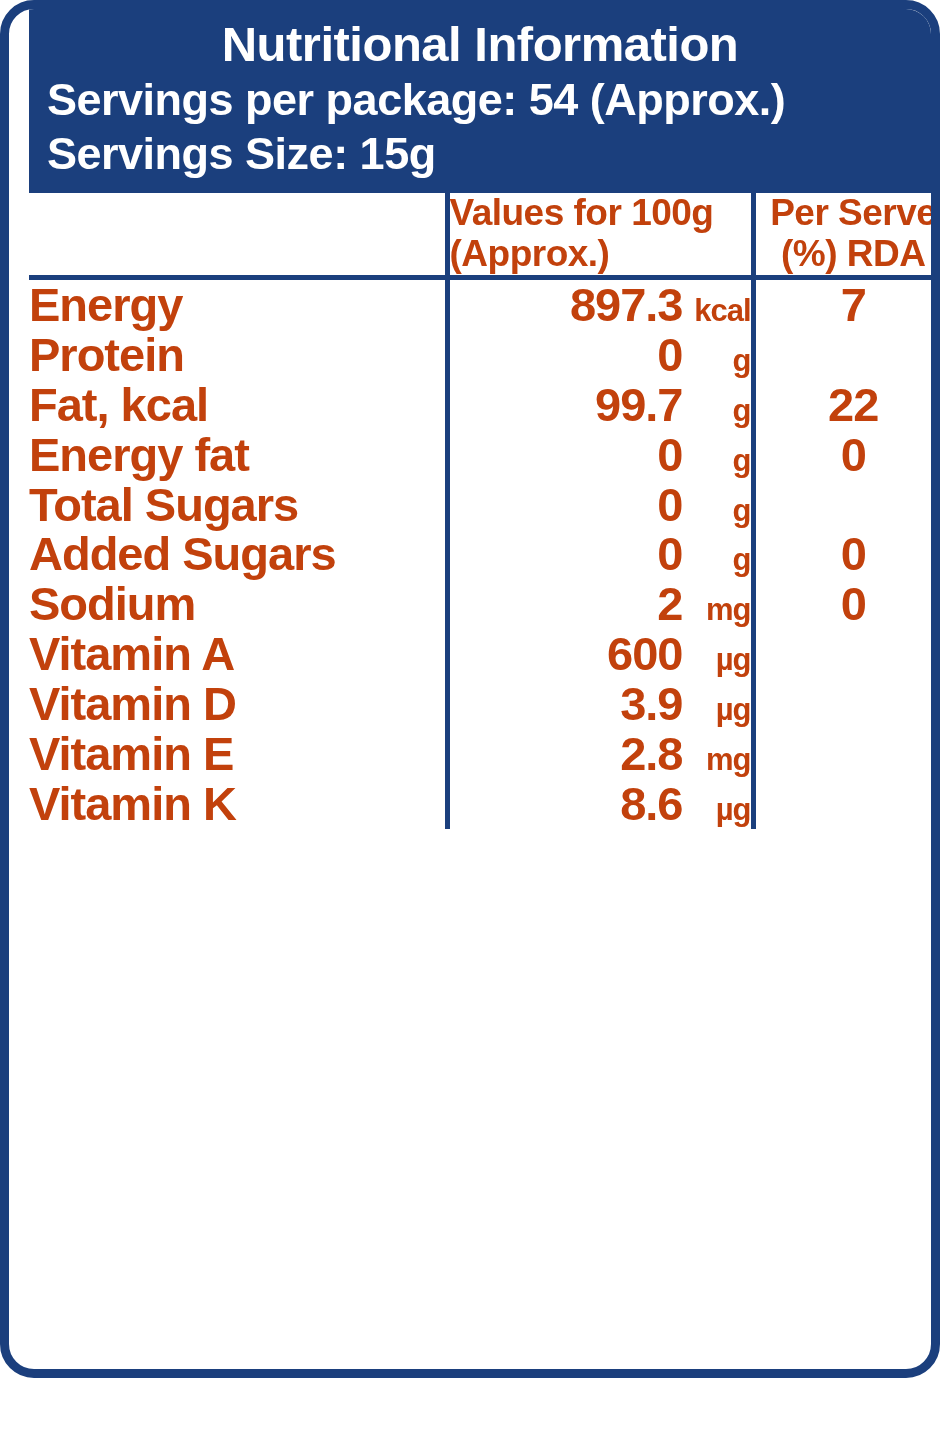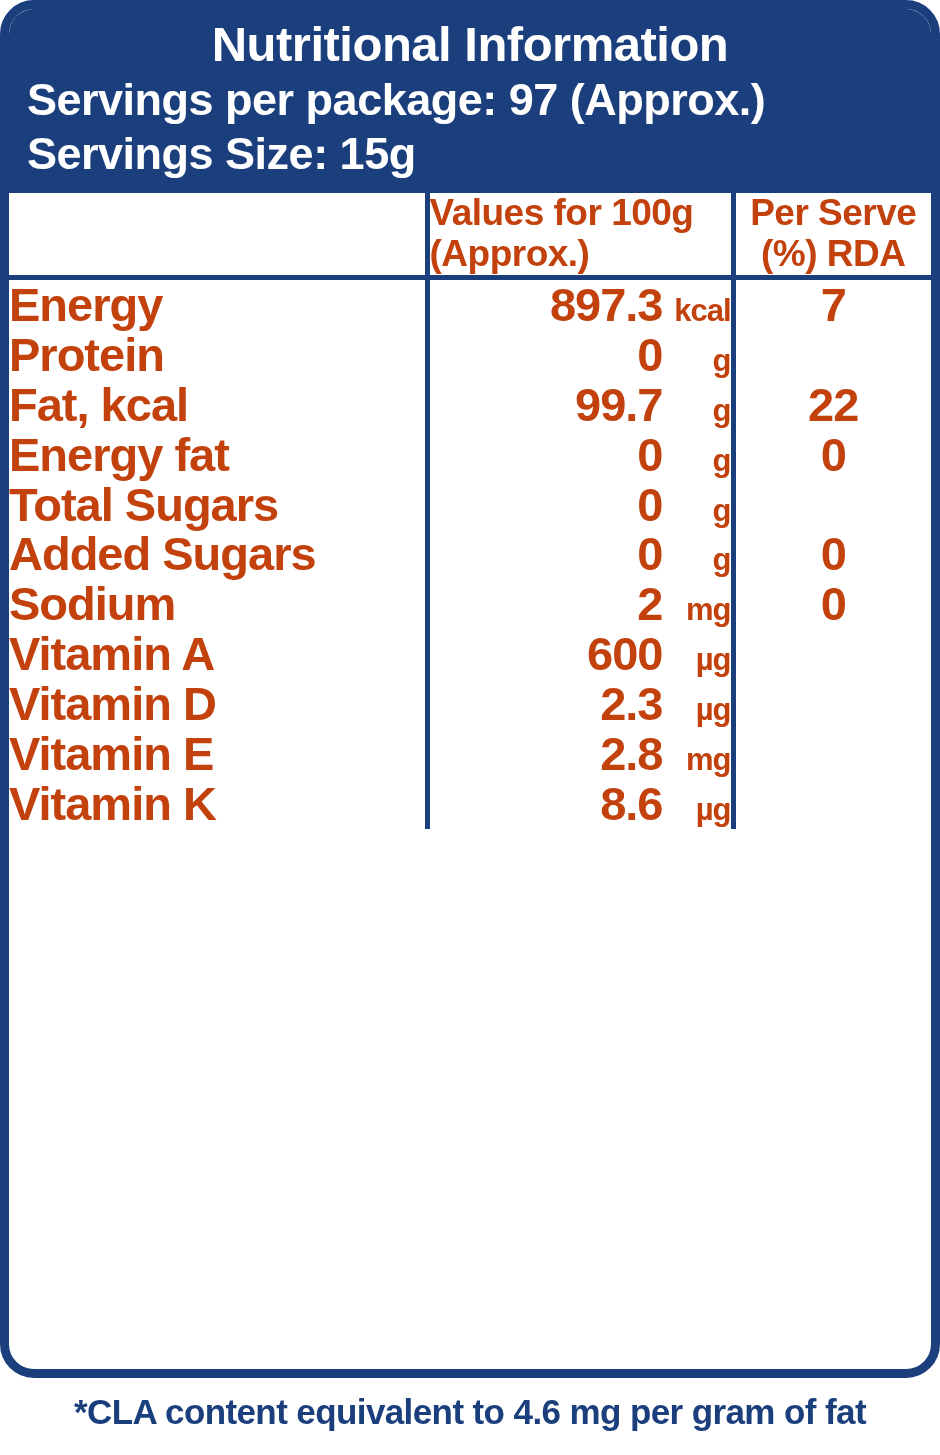--- a/index.html
+++ b/index.html
@@ -26,20 +26,21 @@
     position: absolute;
     left: 0;
     top: 0;
     width: 940px;
     height: 1378px;
     box-sizing: border-box;
     border: 9px solid #1b3f7d;
     border-radius: 34px;
     background: #ffffff;
     overflow: hidden;
+    padding-left: 20px;
   }
 
   
   .header {
     background: #1b3f7d;
     color: #ffffff;
     padding: 8px 18px 14px 18px;
     box-sizing: border-box;
   }
   .header .title {
@@ -137,21 +138,21 @@
 </style>
 </head>
 <body>
 
 <div class="panel">
 
   <div class="card">
 
     <div class="header">
       <div class="title">Nutritional Information</div>
-      <div class="sub">Servings per package: 97 (Approx.)</div>
+      <div class="sub">Servings per package: 54 (Approx.)</div>
       <div class="sub">Servings Size: 15g</div>
     </div>
 
     <table class="nut">
       <colgroup>
         <col class="c-name">
         <col class="c-val">
         <col class="c-rda">
       </colgroup>
       <thead>
@@ -209,36 +210,35 @@
         </tr>
 
         <tr class="data">
           <td class="name">Vitamin A</td>
           <td class="val"><span class="num">600</span><span class="unit">µg</span></td>
           <td class="rda"></td>
         </tr>
 
         <tr class="data">
           <td class="name">Vitamin D</td>
-          <td class="val"><span class="num">2.3</span><span class="unit">µg</span></td>
+          <td class="val"><span class="num">3.9</span><span class="unit">µg</span></td>
           <td class="rda"></td>
         </tr>
 
         <tr class="data">
           <td class="name">Vitamin E</td>
           <td class="val"><span class="num">2.8</span><span class="unit">mg</span></td>
           <td class="rda"></td>
         </tr>
 
         <tr class="data">
           <td class="name">Vitamin K</td>
           <td class="val"><span class="num">8.6</span><span class="unit">µg</span></td>
           <td class="rda"></td>
         </tr>
 
       </tbody>
     </table>
 
   </div>
 
-  <div class="footnote">*CLA content equivalent to 4.6 mg per gram of fat</div>
 
 </div>
 
 </body></html>

